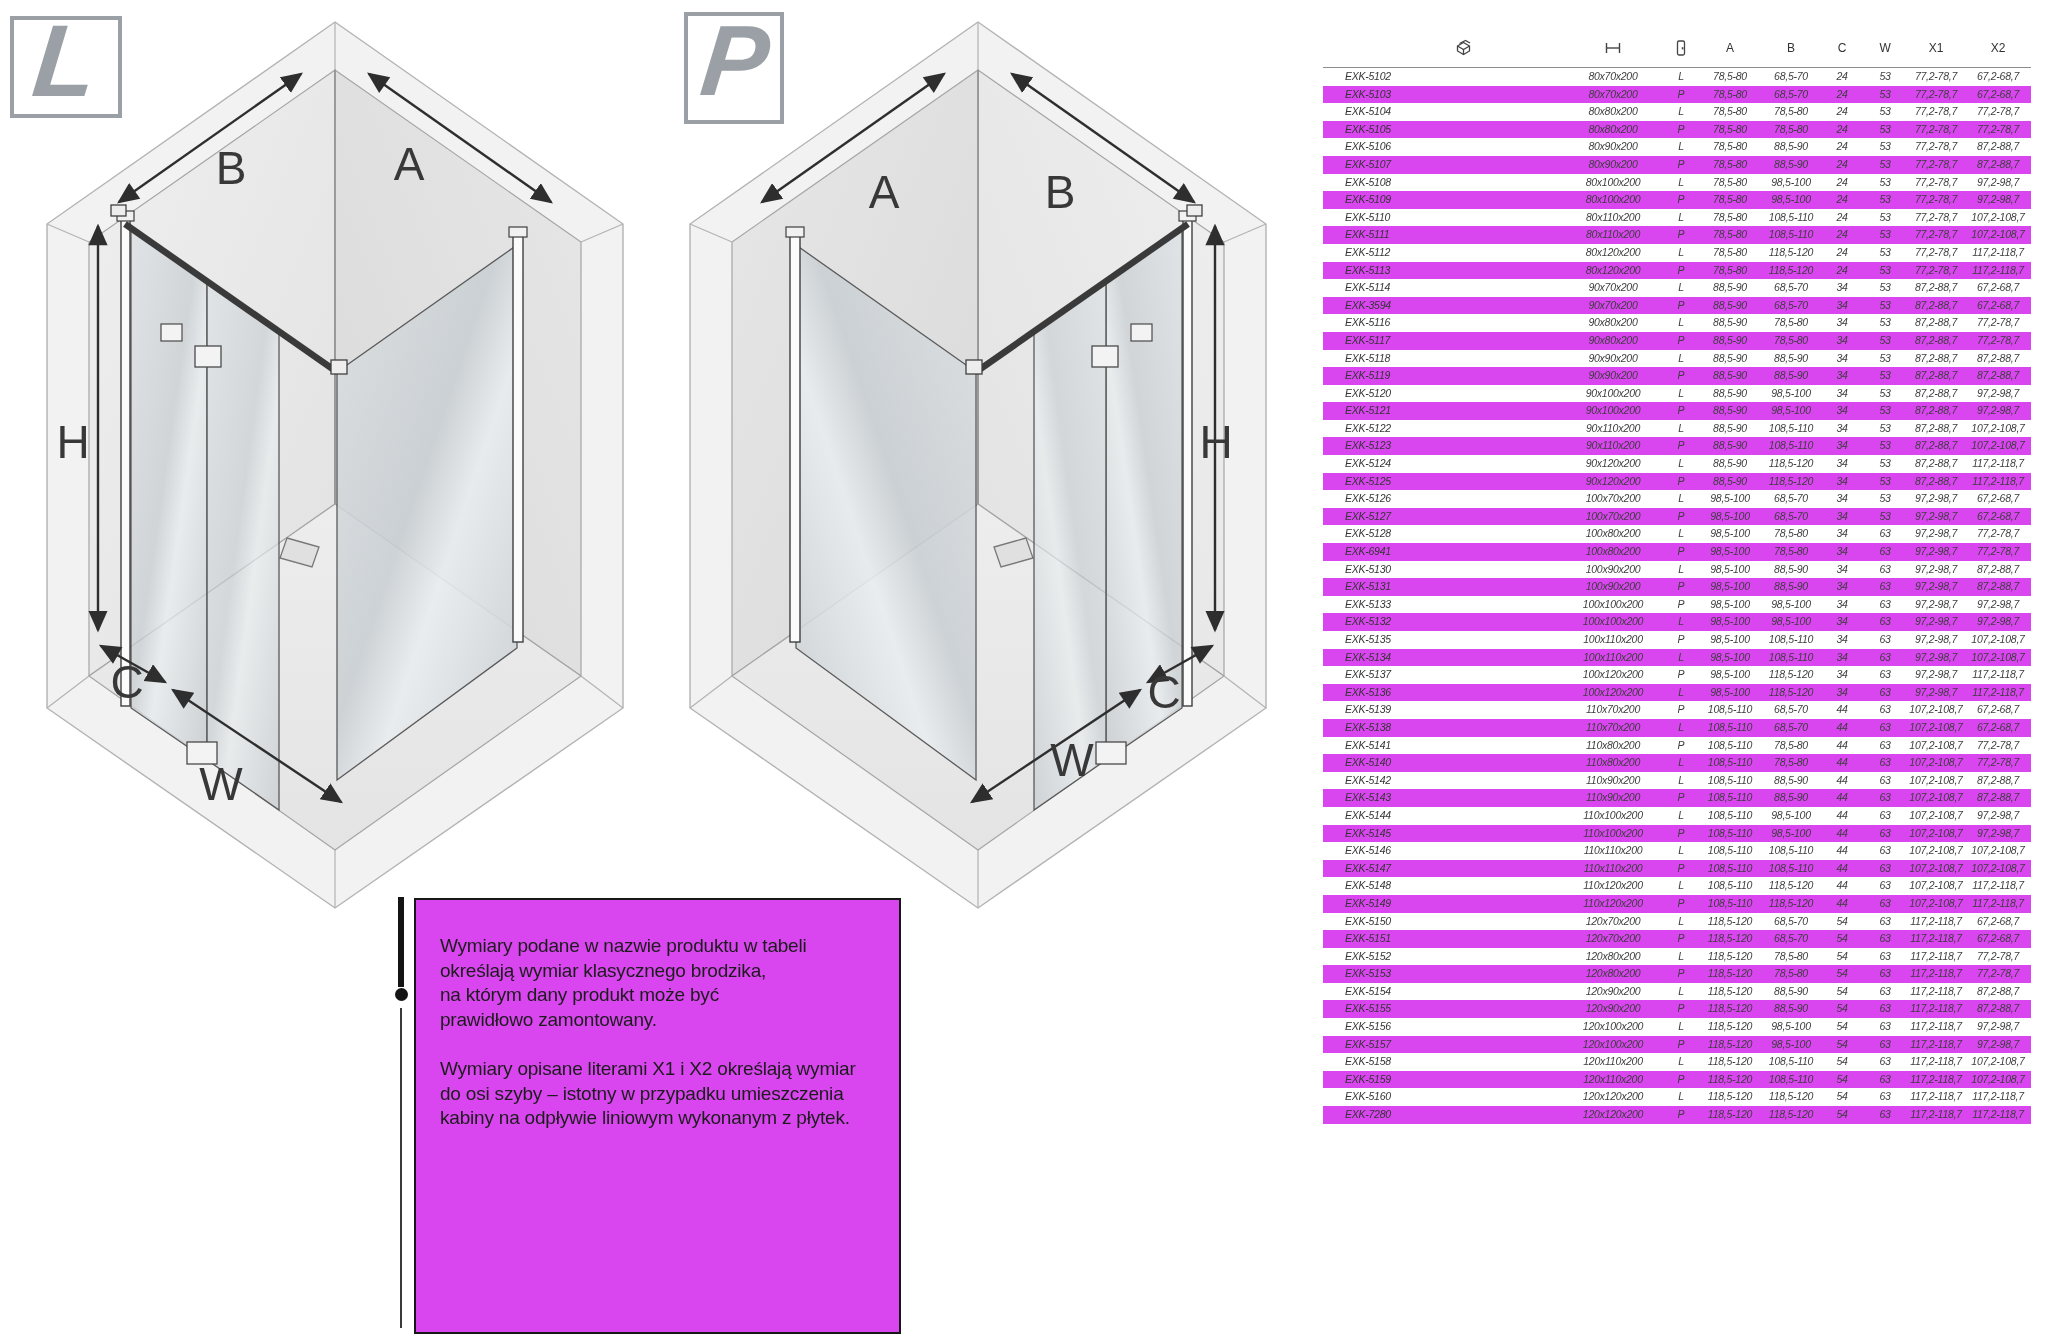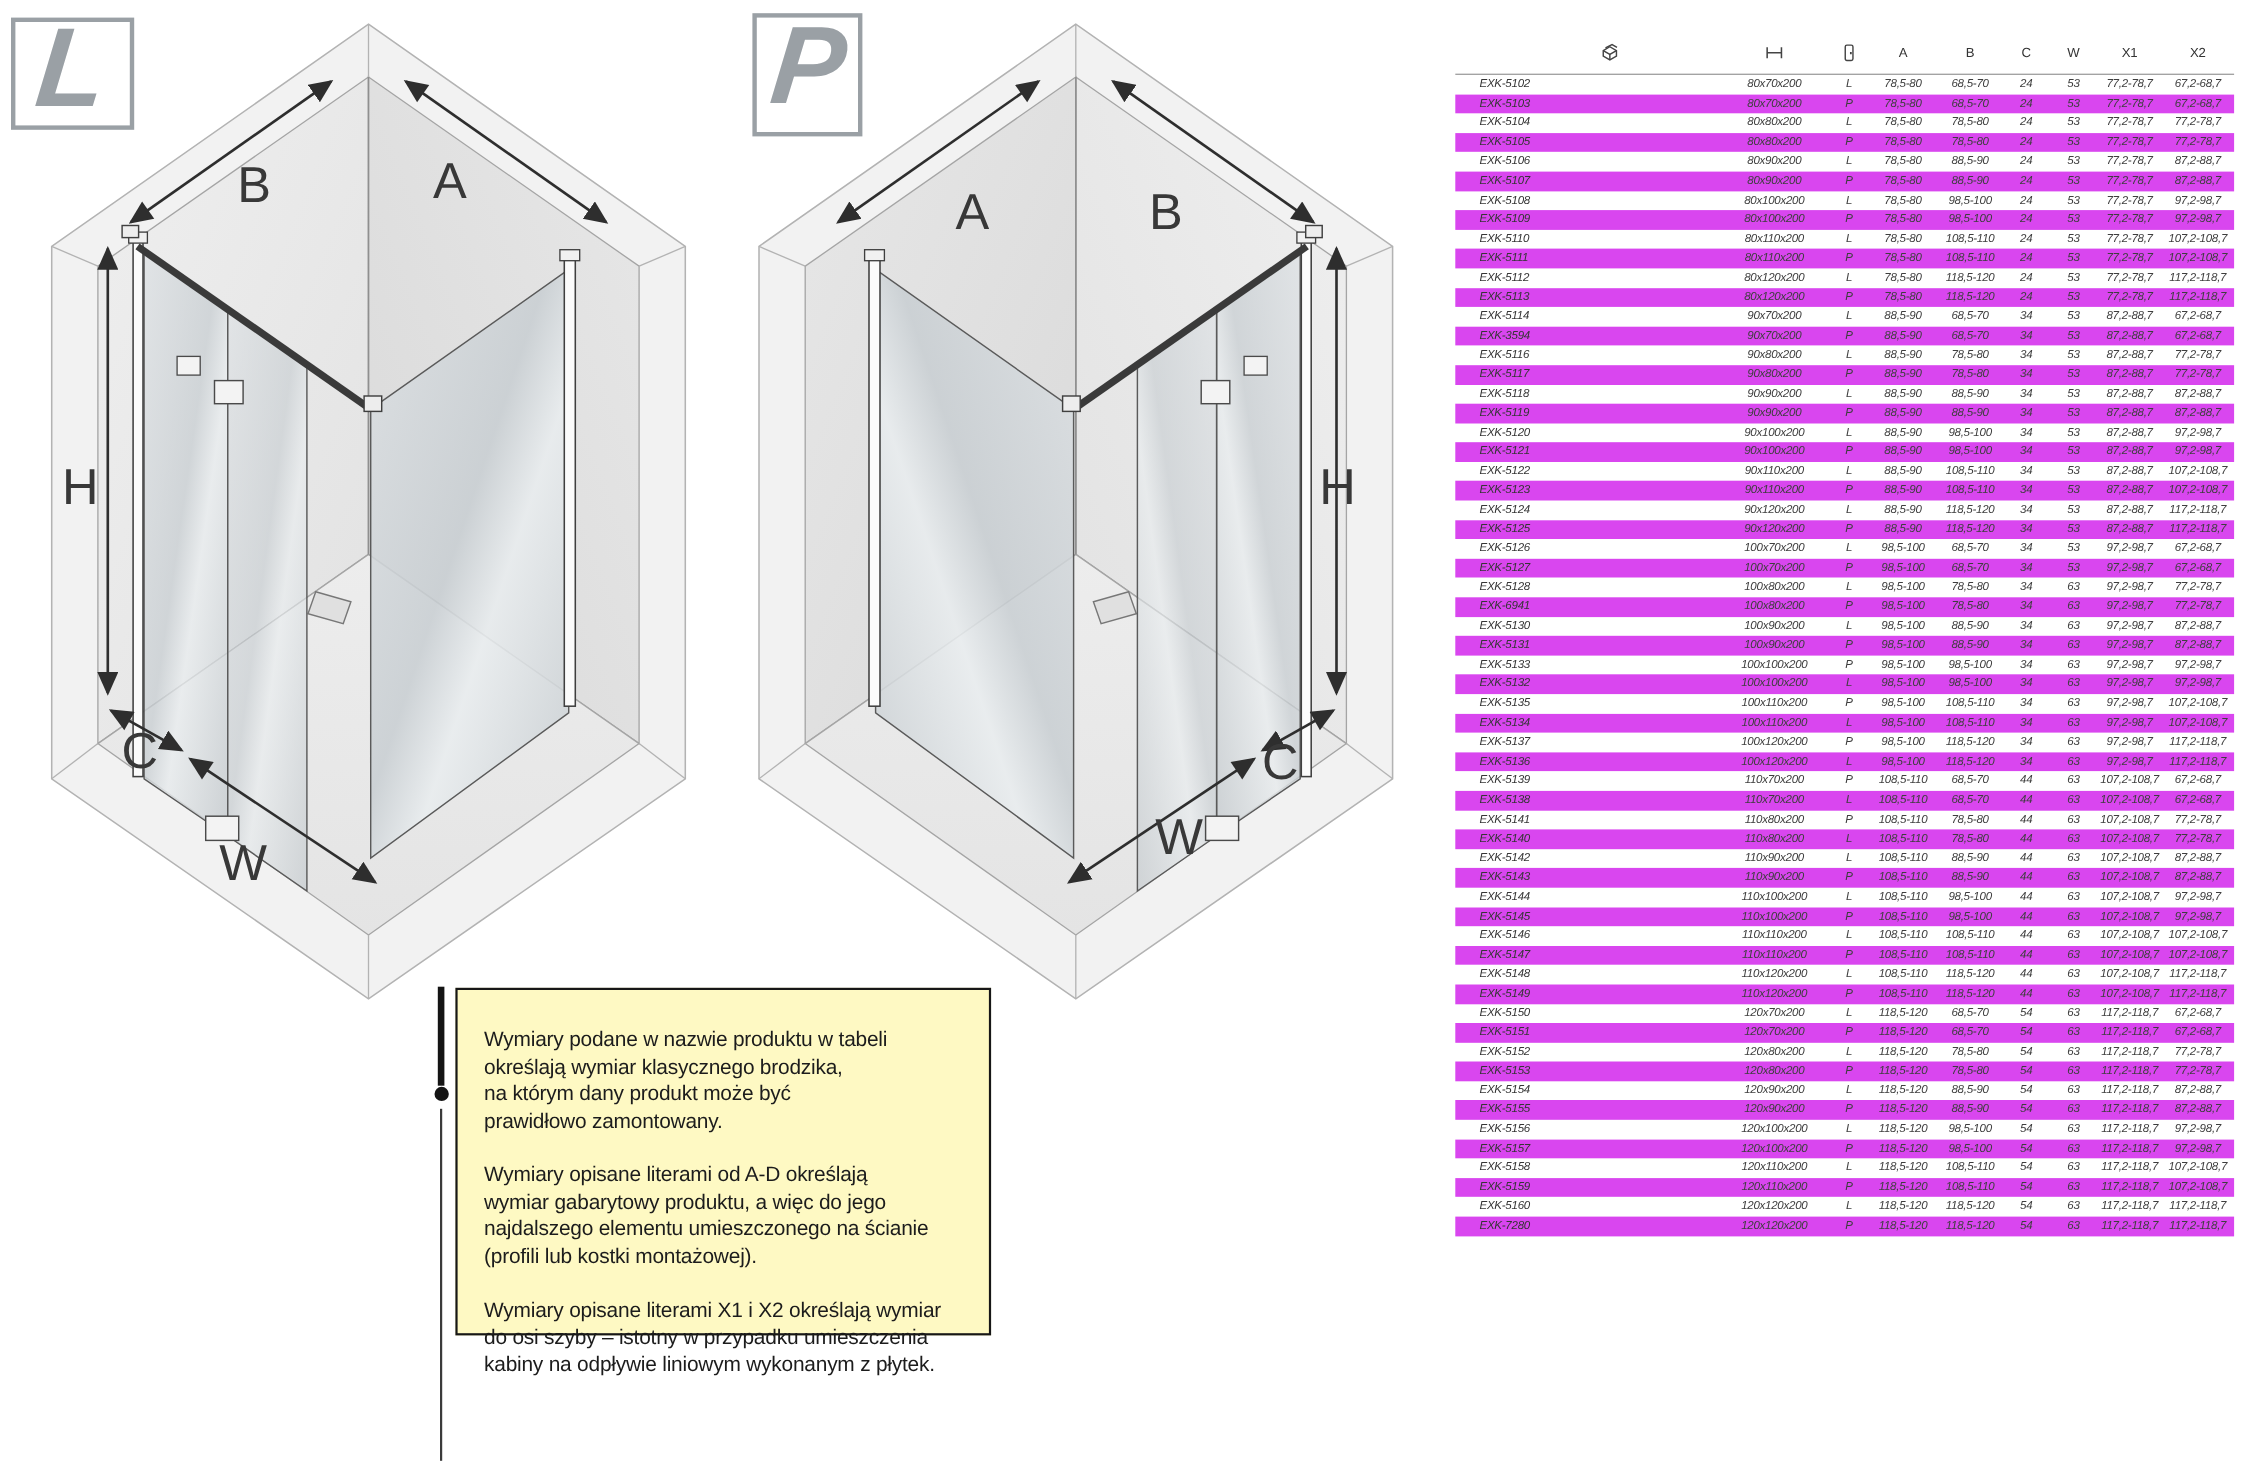--- a/index.html
+++ b/index.html
@@ -20,22 +20,22 @@
   
   .diagram{position:absolute;}
   #diagram-l{left:25px;top:8px;}
   #diagram-p{left:668px;top:8px;}
   .dim-label{font-size:46px;fill:#383838;}
   
   #note-accent-bar{position:absolute;left:398px;top:897px;width:6px;height:90px;background:#141414;}
   #note-accent-dot{position:absolute;left:395px;top:988px;width:13px;height:13px;border-radius:50%;background:#141414;}
   #note-accent-line{position:absolute;left:400px;top:1008px;width:2px;height:320px;background:#3a3a3a;}
   #note-box{
-    position:absolute;left:414px;top:898px;width:487px;height:316px;
-    border:2px solid #171717;background:#fef9c3;box-sizing:border-box;
+    position:absolute;left:414px;top:898px;width:487px;height:436px;
+    border:2px solid #171717;background:#d946ef;box-sizing:border-box;
     padding:34px 26px 0 24px;
   }
   #note-box p{
     margin:0 0 25px 0;font-size:19px;line-height:24.5px;color:#1c1c1c;
     white-space:pre-line;letter-spacing:-0.2px;
   }
   
   #spec-table{position:absolute;left:1323px;top:28px;width:708px;}
   .thead{
     display:grid;grid-template-columns:240px 100px 36px 62px 60px 42px 44px 58px 66px;
@@ -160,24 +160,20 @@
 </div>
 
 <div id="note-accent-bar"></div>
 <div id="note-accent-dot"></div>
 <div id="note-accent-line"></div>
 <div id="note-box">
   <p>Wymiary podane w nazwie produktu w tabeli
 określają wymiar klasycznego brodzika,
 na którym dany produkt może być
 prawidłowo zamontowany.</p>
-  <p>Wymiary opisane literami od A-D określają
-wymiar gabarytowy produktu, a więc do jego
-najdalszego elementu umieszczonego na ścianie
-(profili lub kostki montażowej).</p>
   <p>Wymiary opisane literami X1 i X2 określają wymiar
 do osi szyby – istotny w przypadku umieszczenia
 kabiny na odpływie liniowym wykonanym z płytek.</p>
 </div>
 
 <div id="spec-table">
   <div class="thead">
     <div class="hcell first">
       <svg width="19" height="19" viewBox="0 0 19 19" fill="none" stroke="#444" stroke-width="1.3">
         <path d="M3.5,8 L9.5,4.5 L15.5,8 L15.5,13 L9.5,16.5 L3.5,13 Z"></path>

